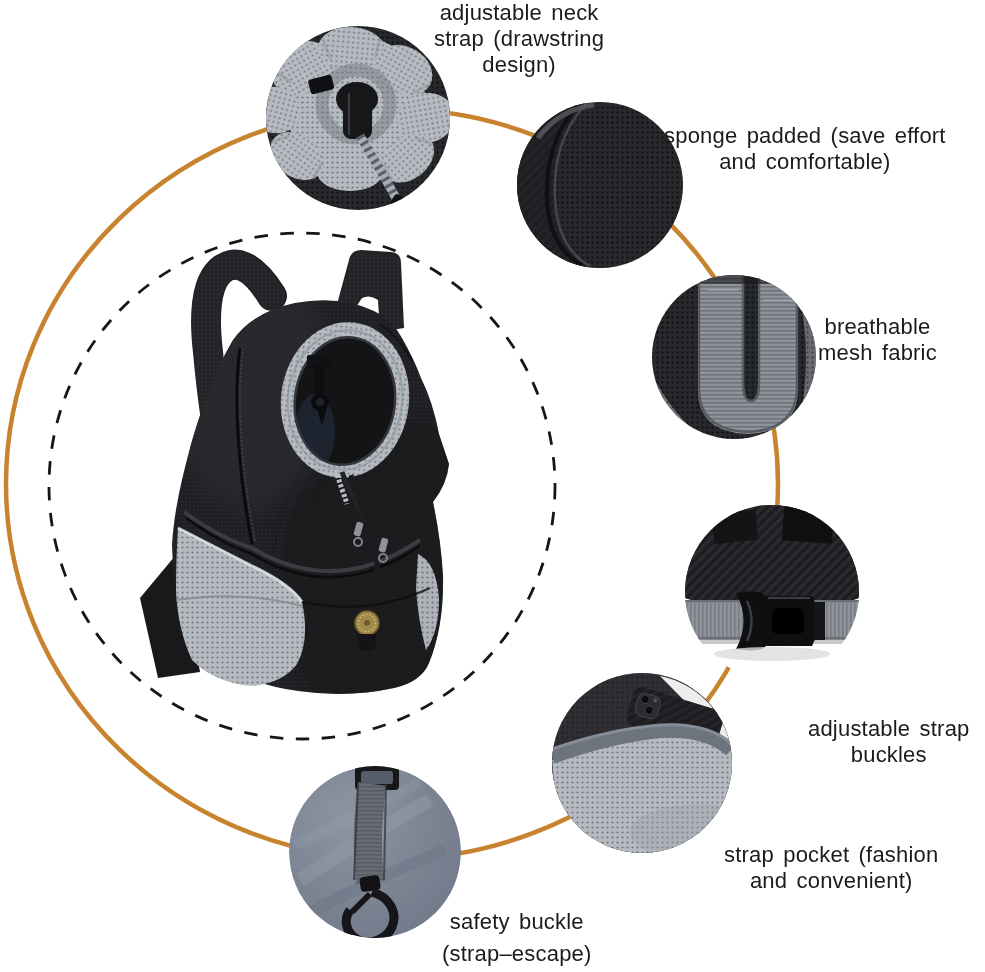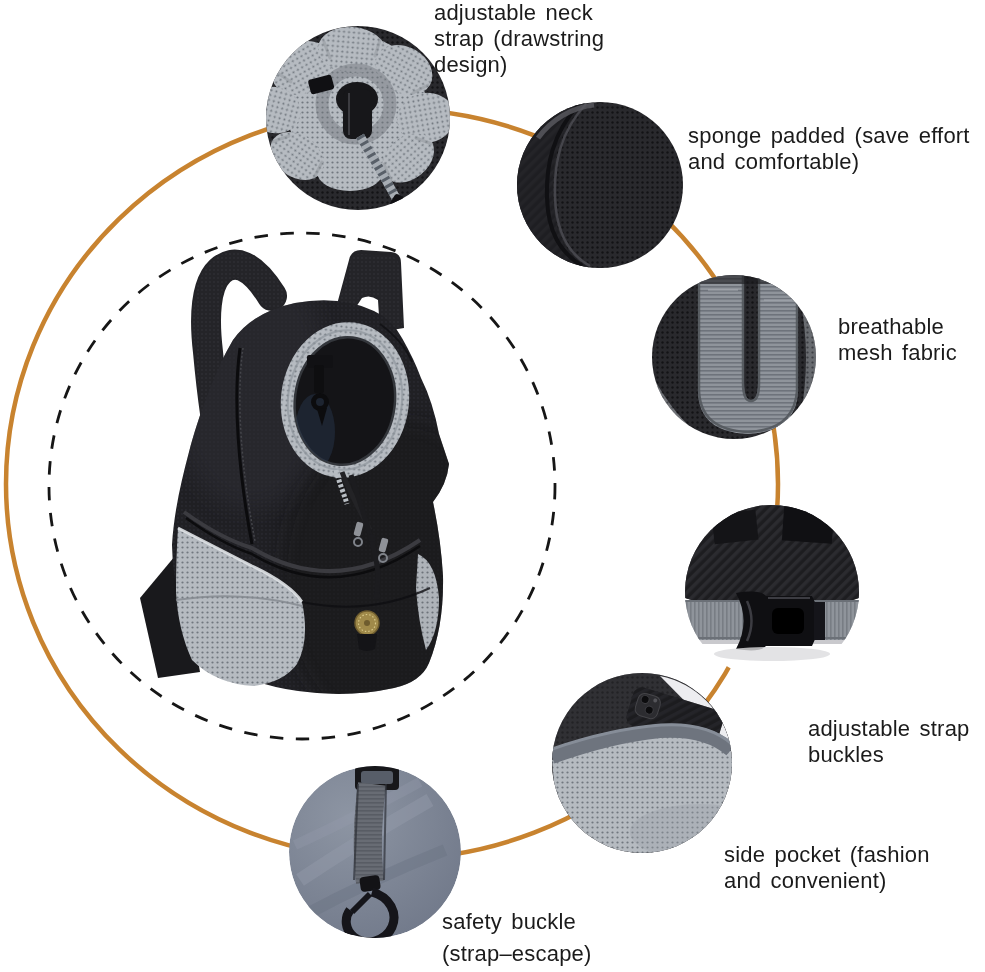--- a/index.html
+++ b/index.html
@@ -1,16 +1,16 @@
 <!DOCTYPE html>
 <html><head>
 <meta charset="utf-8">
 <style>
   html,body{margin:0;padding:0;background:#fff;}
-  #stage{position:relative;width:985px;height:972px;background:#fff;overflow:hidden;font-family:"Liberation Sans",sans-serif;}
+  #stage{position:relative;width:985px;height:972px;background:#fff;overflow:hidden;font-family:"Liberation Sans",sans-serif;text-align:center;}
   #scene{position:absolute;left:0;top:0;}
   .callout{position:absolute;font-size:22px;line-height:26px;color:#1b1b1b;white-space:pre-line;width:max-content;letter-spacing:.2px;word-spacing:3px;}
   .callout.tall{line-height:32px;}
 </style>
 </head>
 <body>
 
 <div id="stage">
 <svg id="scene" width="985" height="972" viewBox="0 0 985 972">
   <defs>
@@ -247,23 +247,23 @@
     <rect x="360" y="876" width="20" height="15" rx="4" fill="#131316" transform="rotate(-8 370 883)"></rect>
     <path d="M372 892 C390 897 398 913 392 927 C385 942 366 946 354 937 C345 930 344 918 350 910" stroke="#15151a" stroke-width="9" fill="none"></path>
     <path d="M370 894 L352 912" stroke="#15151a" stroke-width="6"></path>
     <circle cx="349" cy="934" r="4.5" fill="#15151a"></circle>
   </g>
 </svg>
 
 <div class="callout" style="left:434px;top:0px">adjustable neck
 strap (drawstring
 design)</div>
-<div class="callout" style="left:688px;top:123px">sponge padded (save effort
+<div class="callout" style="left:664px;top:123px">sponge padded (save effort
 and comfortable)</div>
-<div class="callout" style="left:838px;top:314px">breathable
+<div class="callout" style="left:818px;top:314px">breathable
 mesh fabric</div>
 <div class="callout" style="left:808px;top:716px">adjustable strap
 buckles</div>
-<div class="callout" style="left:724px;top:842px">side pocket (fashion
+<div class="callout" style="left:724px;top:842px">strap pocket (fashion
 and convenient)</div>
 <div class="callout tall" style="left:442px;top:906px">safety buckle
 (strap–escape)</div>
 </div>
 
 </body></html>

